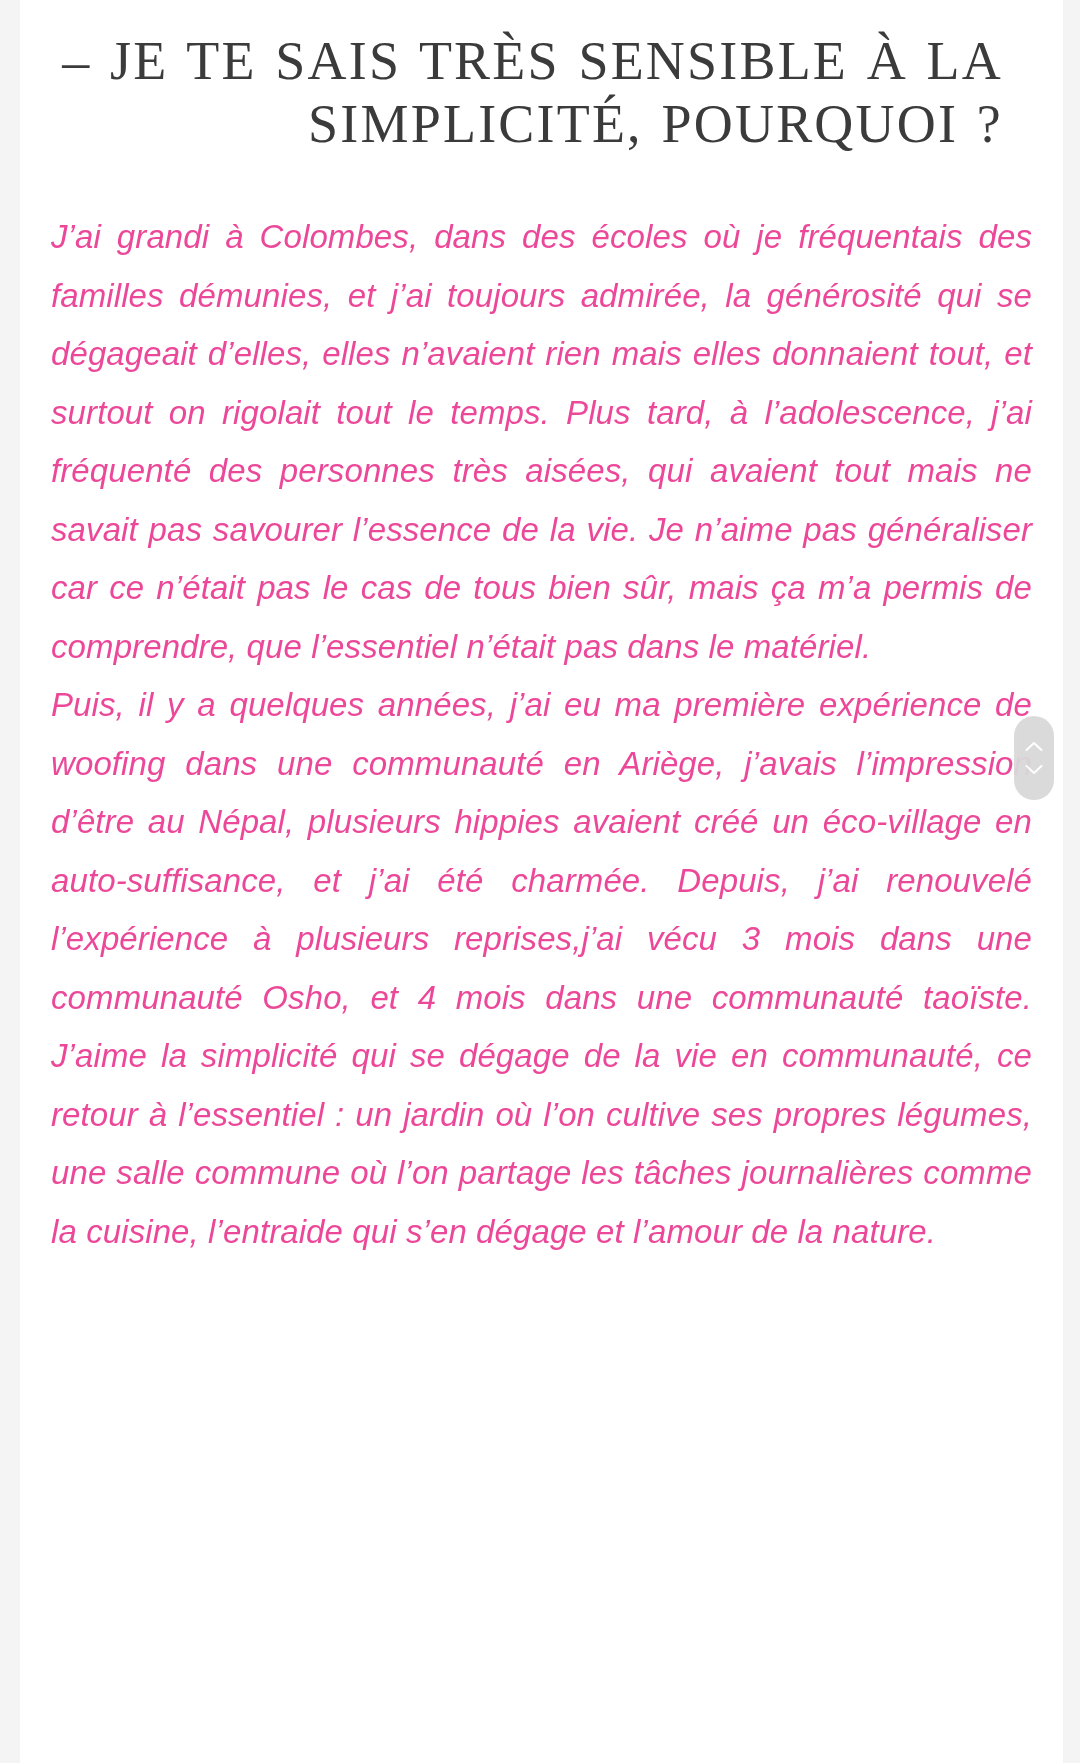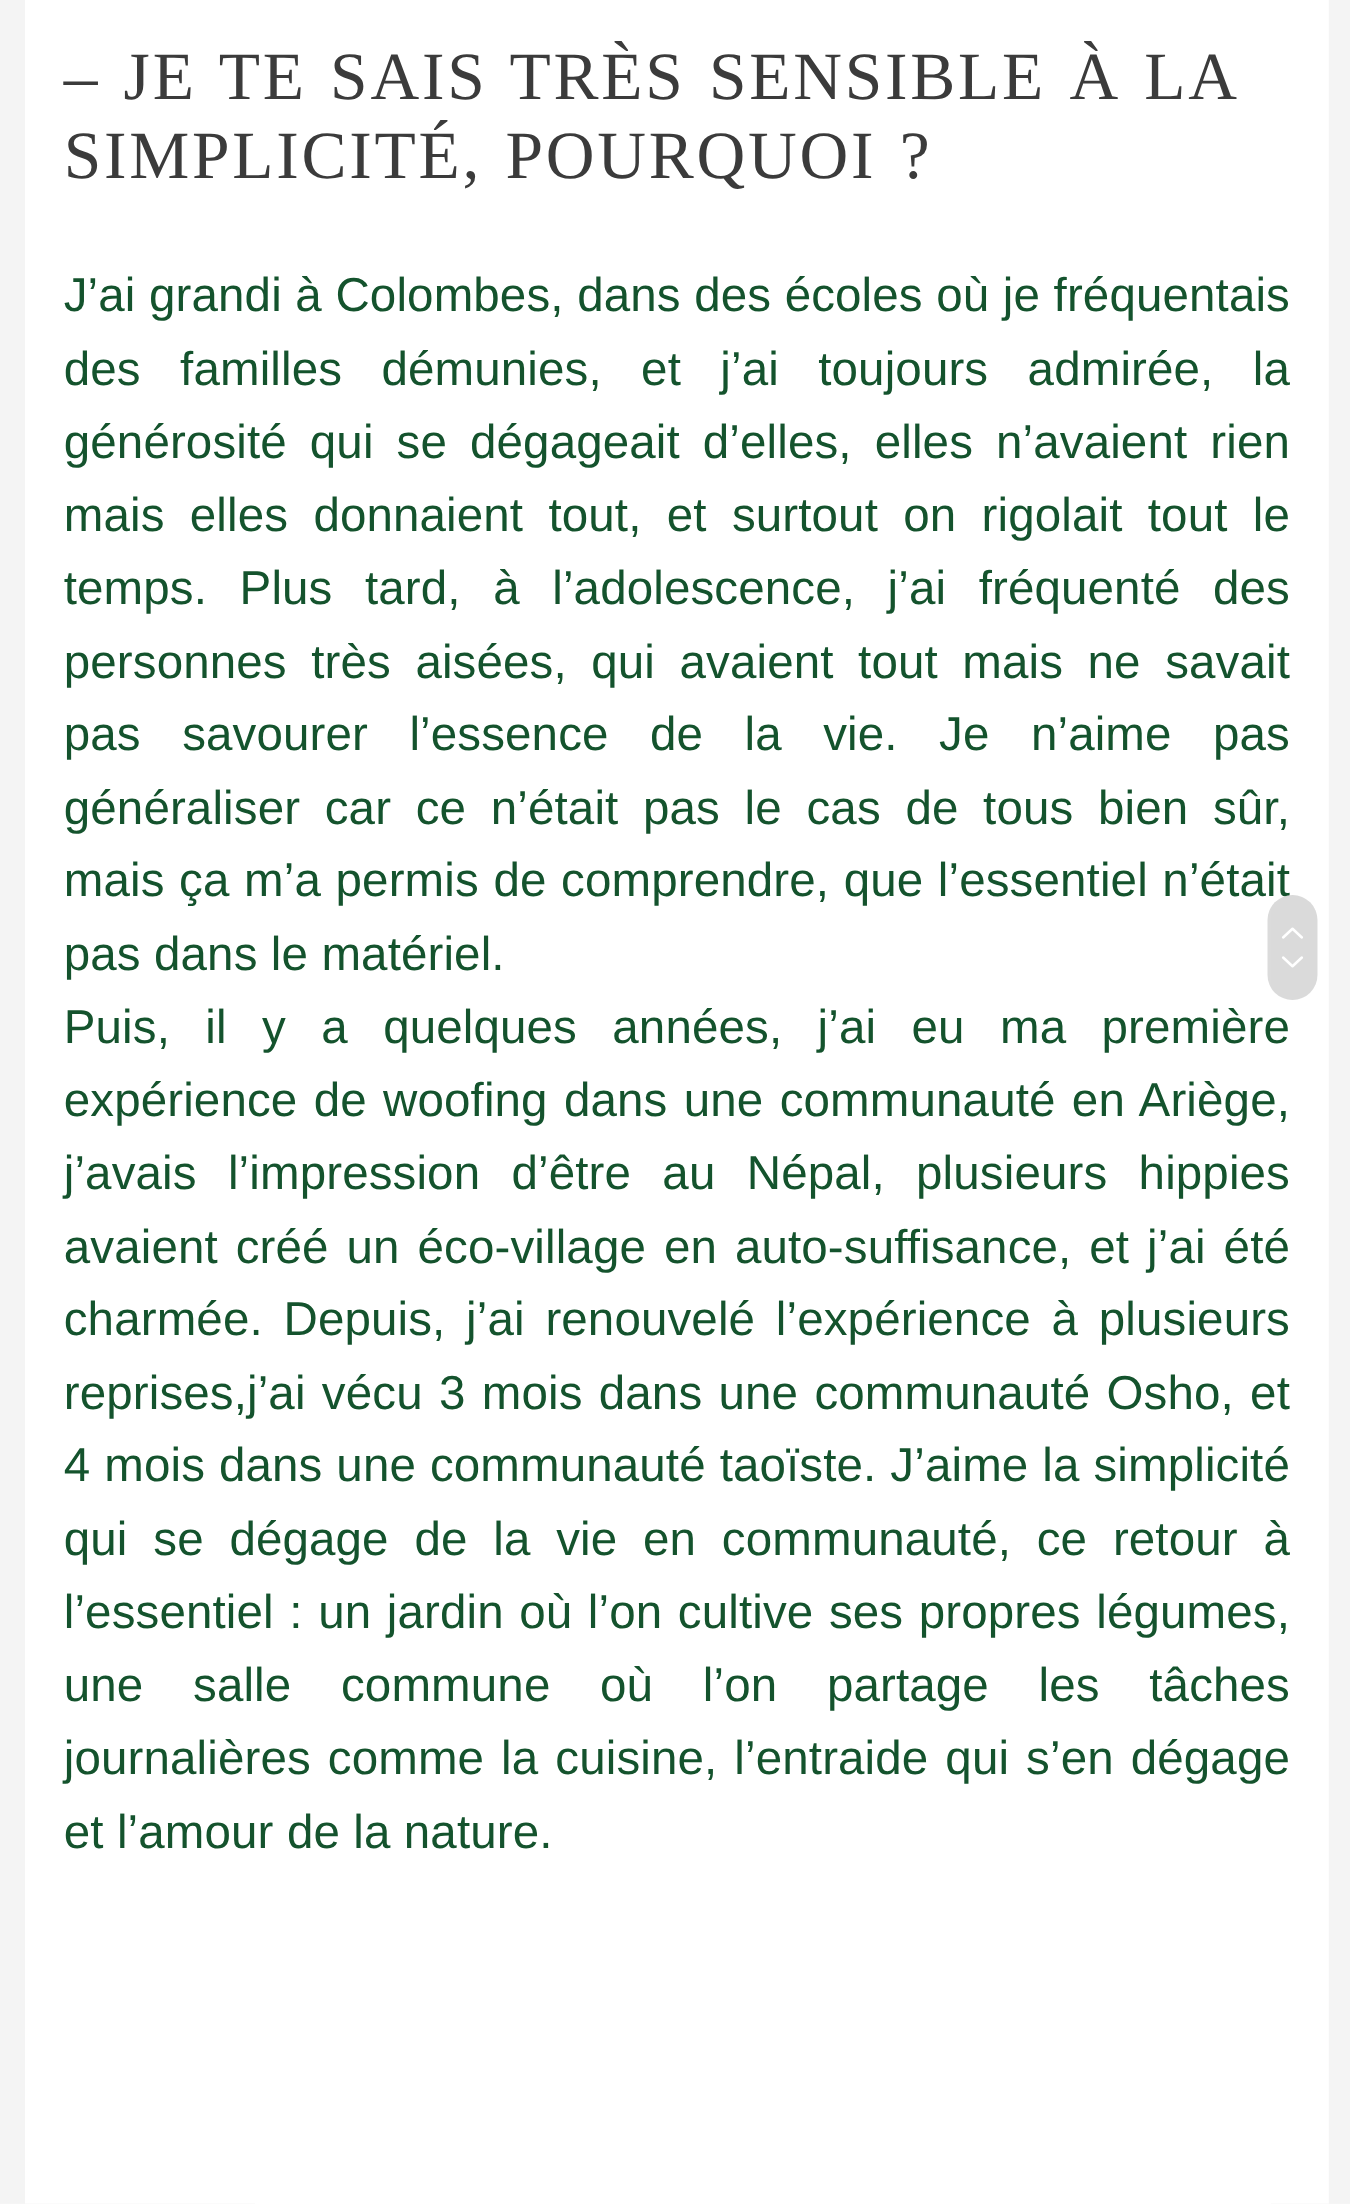--- a/index.html
+++ b/index.html
@@ -55,37 +55,39 @@
     margin: 0;
     padding: 30px 60px 0 31px;
     font-family: "Liberation Serif", "DejaVu Serif", serif;
     font-weight: 400;
     font-size: 54px;
     line-height: 63px;
     letter-spacing: 2.2px;
     color: #3b3b3b;
     text-transform: uppercase;
     word-spacing: 3px;
+    text-align: right;
   }
 
   
   .article-body {
     padding: 0 31px 0 31px;
     margin-top: 52px;
   }
   .article-body p {
     margin: 0 0 0 0;
     font-family: "Liberation Sans", "DejaVu Sans", sans-serif;
     font-weight: 300;
-    font-size: 38px;
+    font-size: 33px;
     line-height: 58.5px;
-    color: #14532d;
+    color: #ec4899;
     text-align: justify;
     text-justify: inter-word;
     letter-spacing: 0.1px;
+    font-style: italic;
     -webkit-font-smoothing: antialiased;
   }
   .article-body p + p {
     margin-top: 0px;
   }
   
   .article-body p:last-child {
     text-align-last: left;
   }
   .article-body p:first-child {

